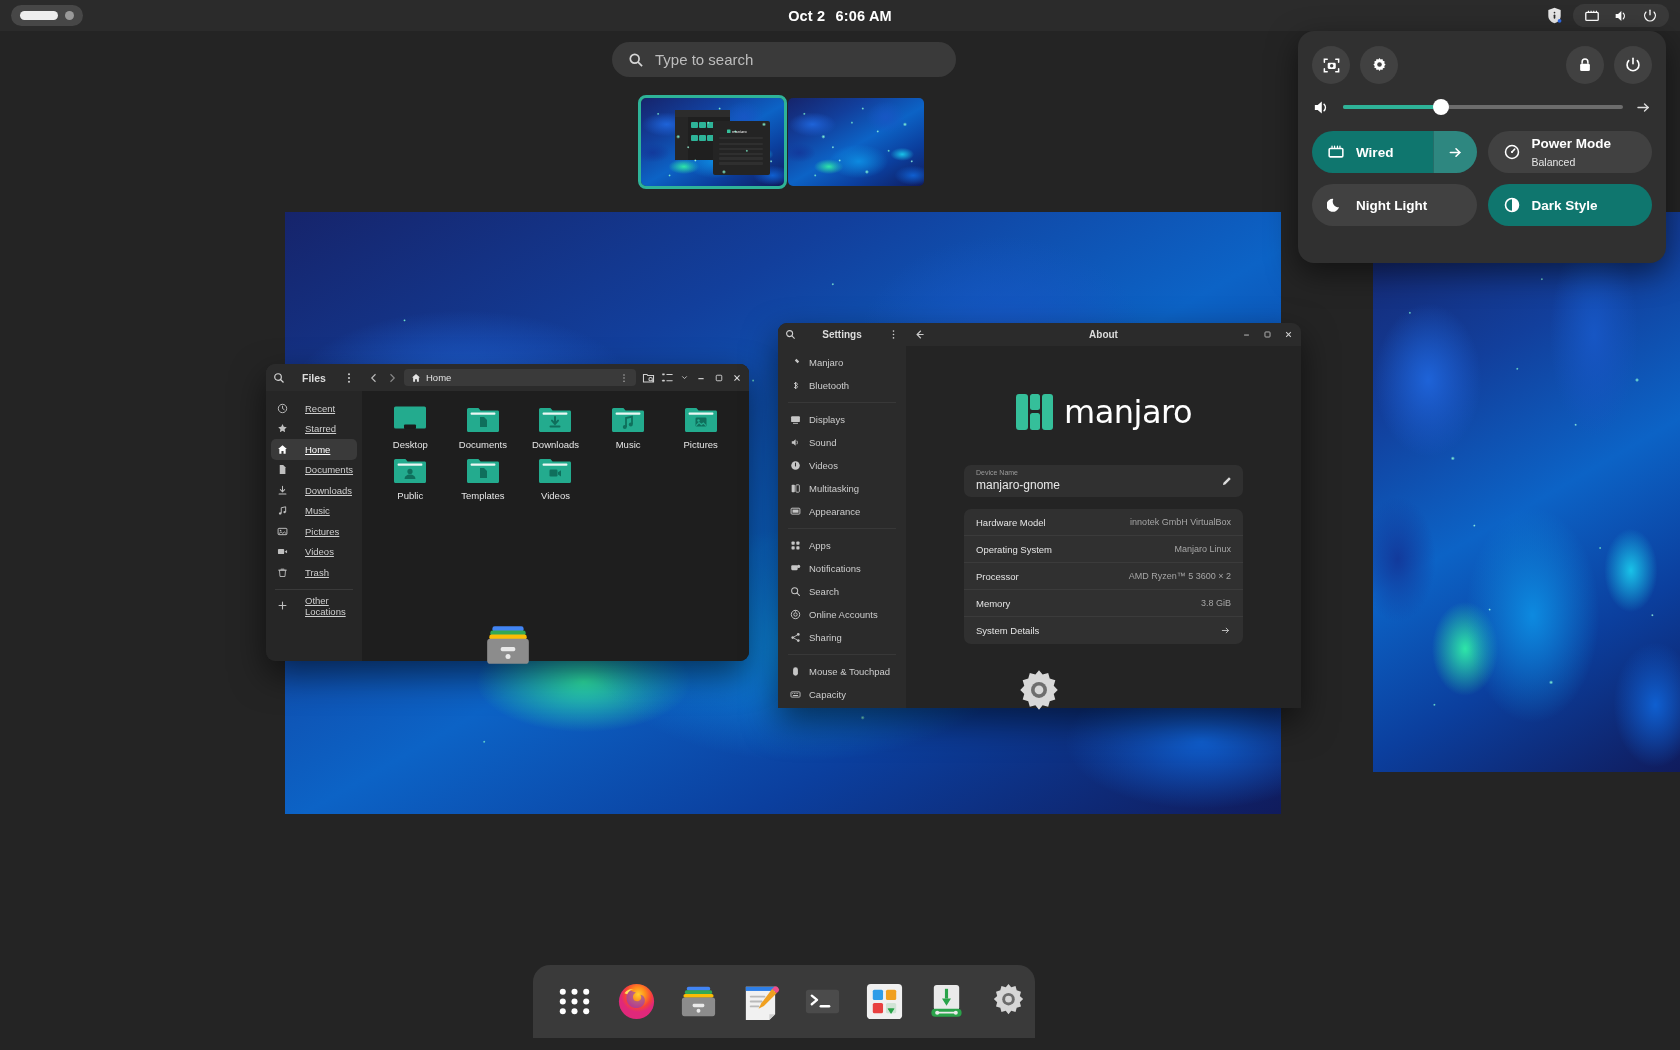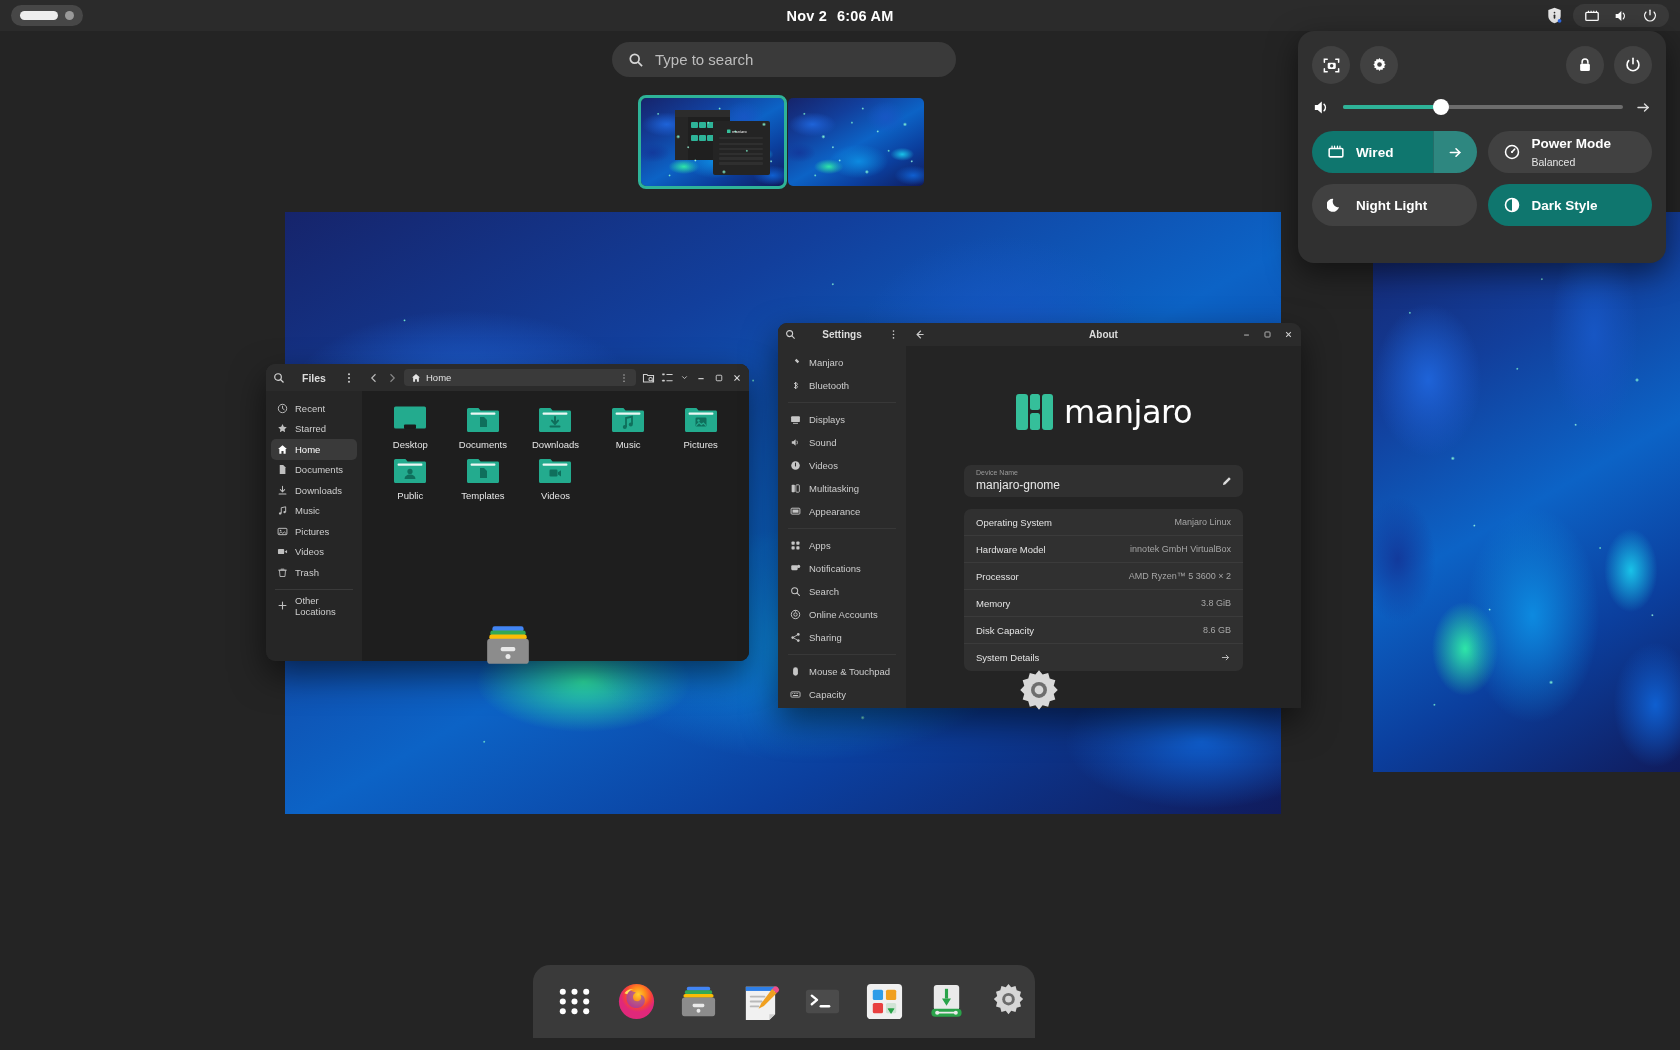--- a/index.html
+++ b/index.html
@@ -117,22 +117,22 @@
   }
   .pathbar {
     flex:1; height:17px; background:#3a3a3a; border-radius:4px;
     display:flex; align-items:center; padding:0 7px; gap:5px;
     font-size:9.5px; color:#e3e3e3;
   }
   .pathbar .sp { margin-left:auto; }
   #files-body { display:flex; height:270px; }
   #files-sb { width:96px; background:#262626; padding:7px 5px; }
   .sbitem {
-    display:flex; align-items:center; gap:7px; height:20.5px;
-    padding:0 6px; border-radius:5px; font-size:9.5px; color:#cfcfcf;
+    display:flex; align-items:center; gap:17px; height:20.5px;
+    padding:0 6px; border-radius:5px; font-size:9.5px; color:#cfcfcf;text-decoration:underline;
   }
   .sbitem.active { background:#3a3a3a; color:#fff; }
   .sbsep { height:1px; background:#3a3a3a; margin:6px 4px; }
   #files-grid {
     flex:1; background:#1e1e1e; padding:14px 12px;
     display:grid; grid-template-columns:repeat(5,1fr); align-content:start;
     row-gap:6px;
   }
   .fitem { display:flex; flex-direction:column; align-items:center; gap:5px; }
   .fitem .cap { font-size:9.5px; color:#e6e6e6; }
@@ -702,38 +702,34 @@
           <span class="lbl">Device Name</span>
           <span class="val">manjaro-gnome</span>
           <span class="pen">
             <svg width="11" height="11" viewBox="0 0 16 16" fill="#dcdcdc">
               <path d="M11.6 1.8l2.6 2.6-8 8-3.4.8.8-3.4z"></path>
             </svg>
           </span>
         </div>
         <div class="aboutlist">
             <div class="arow">
+              <span class="k">Hardware Model</span>
+              <span class="v">innotek GmbH VirtualBox</span>
+            </div>
+            <div class="arow">
               <span class="k">Operating System</span>
               <span class="v">Manjaro Linux</span>
-            </div>
-            <div class="arow">
-              <span class="k">Hardware Model</span>
-              <span class="v">innotek GmbH VirtualBox</span>
             </div>
             <div class="arow">
               <span class="k">Processor</span>
               <span class="v">AMD Ryzen™ 5 3600 × 2</span>
             </div>
             <div class="arow">
               <span class="k">Memory</span>
               <span class="v">3.8 GiB</span>
-            </div>
-            <div class="arow">
-              <span class="k">Disk Capacity</span>
-              <span class="v">8.6 GB</span>
             </div>
             <div class="arow">
               <span class="k">System Details</span>
               <span>
                 <svg width="11" height="11" viewBox="0 0 16 16">
                   <path d="M3.4 8h9M9 4.6L12.4 8 9 11.4" fill="none" stroke="#bdbdbd" stroke-width="1.4" stroke-linecap="round"></path>
                 </svg>
               </span>
             </div>
           </div>
@@ -758,21 +754,21 @@
       <circle cx="24" cy="22.3" r="3.6" fill="#d8d8d8"></circle>
     </svg>
   </div>
 
   <div id="topbar">
     <div class="ws-pill">
       <span class="ws-dot-active"></span>
       <span class="ws-dot"></span>
     </div>
     <div id="clock">
-      <span>Nov 2</span><span>6:06 AM</span>
+      <span>Oct 2</span><span>6:06 AM</span>
     </div>
     <div class="tray">
       <span class="tray-shield">
         <svg width="15" height="17" viewBox="0 0 16 18">
           <path d="M8 .7L14.6 3v6.3c0 4.3-3 6.7-6.6 8-3.6-1.3-6.6-3.7-6.6-8V3z" fill="#e6e6e6"></path>
           <rect x="7.1" y="5" width="1.8" height="1.8" rx=".9" fill="#2b2b2b"></rect>
           <rect x="7.1" y="7.8" width="1.8" height="4.6" rx=".9" fill="#2b2b2b"></rect>
           <circle cx="13.4" cy="14.6" r="2" fill="#2e6ae6"></circle>
         </svg>
       </span>

